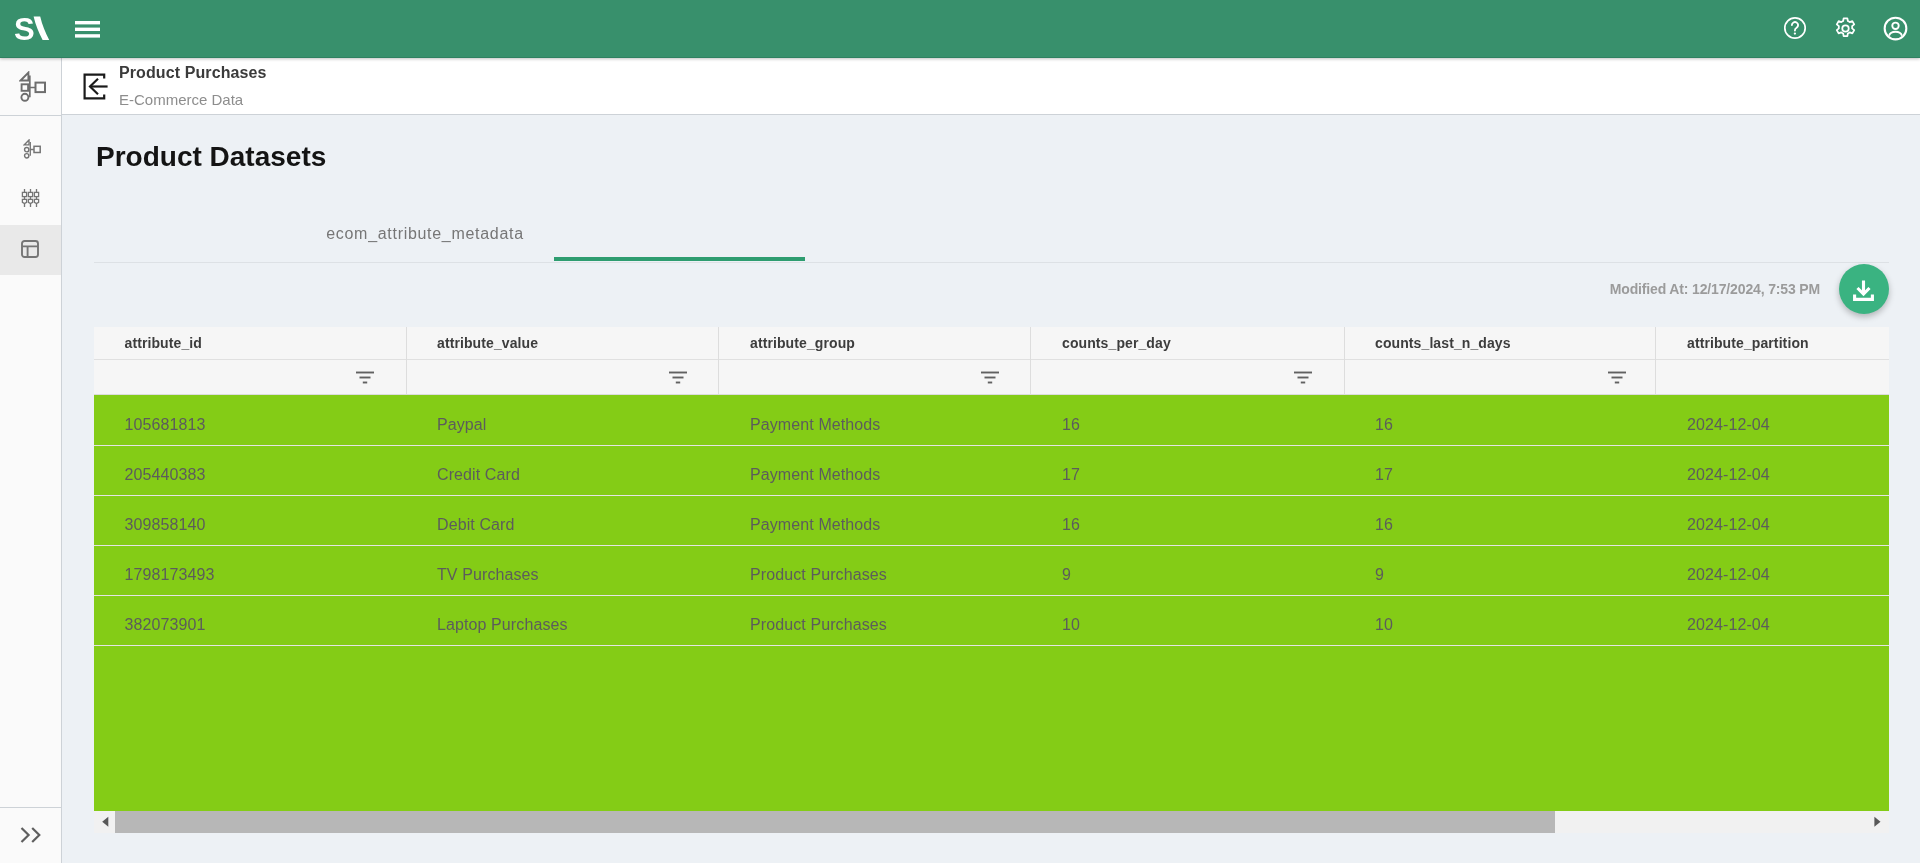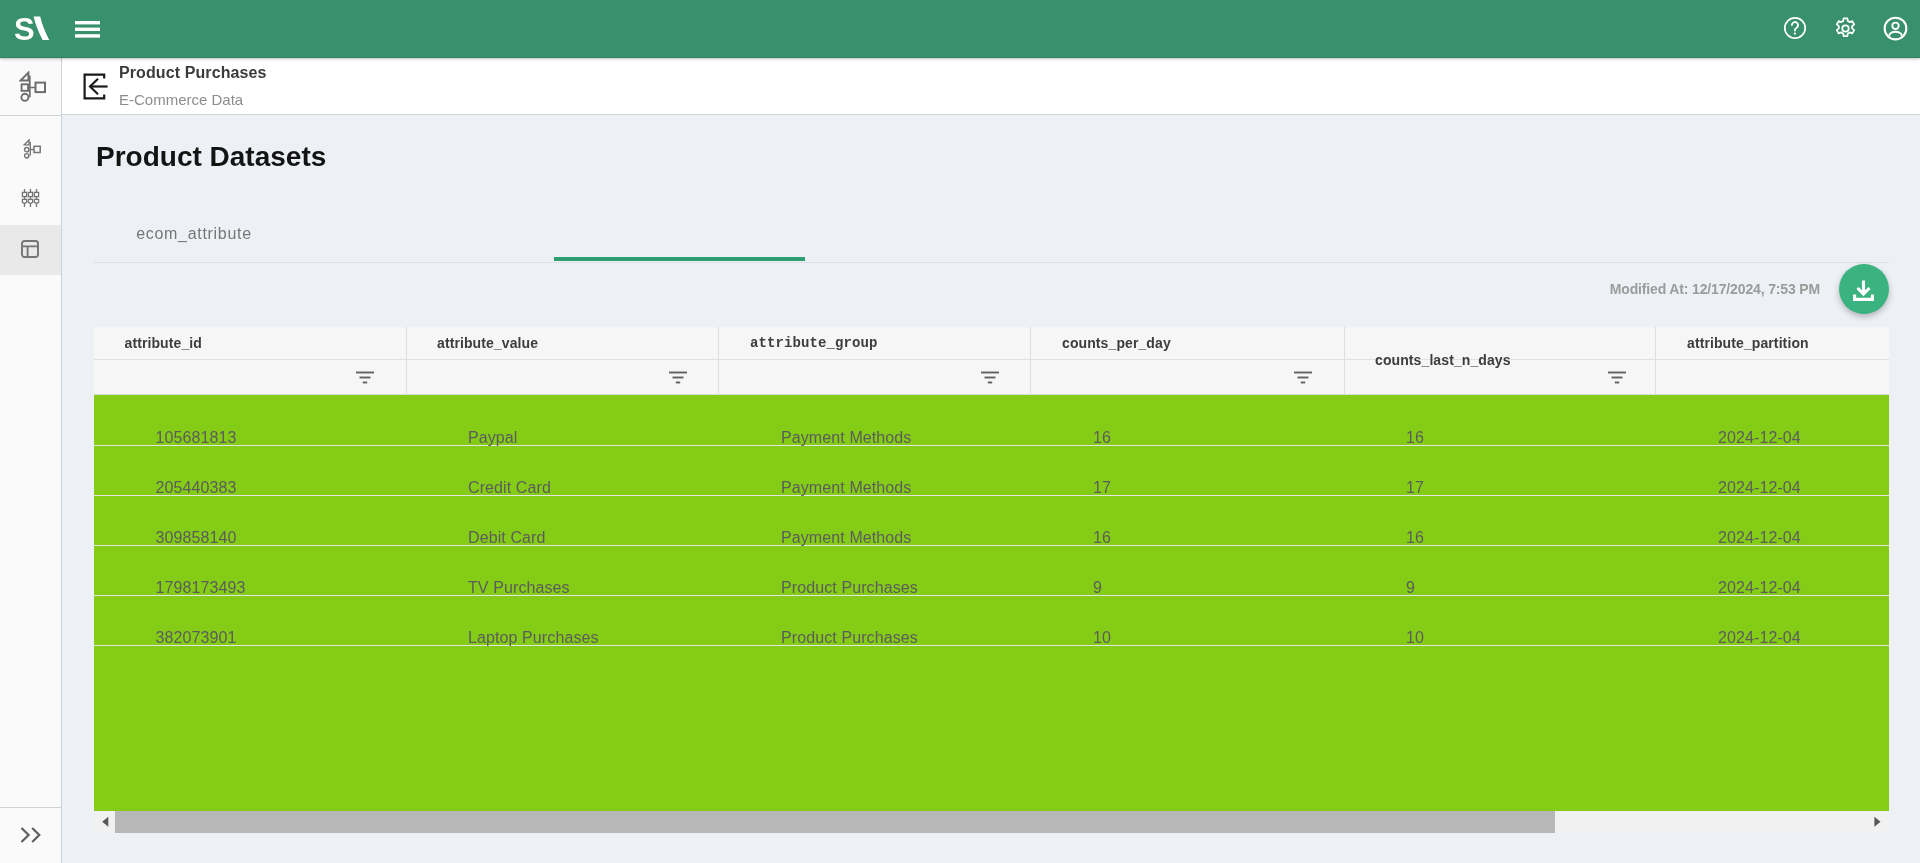--- a/index.html
+++ b/index.html
@@ -39,21 +39,21 @@
   .fab { position:absolute; left:1776.5px; top:149px; width:50px; height:50px; border-radius:50%; background:#3ab381;
          box-shadow:0 3px 6px rgba(0,0,0,0.25); }
 
   
   #tablebox { position:absolute; left:32px; top:212px; width:1795px; height:506px; background:#84cc16; overflow:hidden; }
   .thead { position:absolute; left:0; top:0; width:1795px; height:32px; background:#f6f6f6; }
   .tfilter { position:absolute; left:0; top:32px; width:1795px; height:36px; background:#f6f6f6; border-top:1px solid #e0e0e0; border-bottom:1px solid #dcdcdc; }
   .th { position:absolute; top:0; height:68px; border-right:1px solid #ddd; }
   .thlabel { position:absolute; top:7.5px; font-size:14px; font-weight:bold; color:#3d3d3d; letter-spacing:0.1px; }
   .trow { position:absolute; left:0; width:1795px; height:50px; border-bottom:1px solid #e4e4e4; }
-  .td { position:absolute; top:16px; height:50px; line-height:52px; font-size:16px; color:#5c5c5c; letter-spacing:0.1px; white-space:nowrap;margin-left:31px; }
+  .td { position:absolute; top:3px; height:50px; line-height:52px; font-size:16px; color:#5c5c5c; letter-spacing:0.1px; white-space:nowrap; }
 
   
   .sbar { position:absolute; left:0; top:484px; width:1795px; height:22px; background:#f1f1f1; }
   .sthumb { position:absolute; left:21px; top:0; width:1440px; height:22px; background:#b7b7b7; }
   .sarrow { position:absolute; top:0; width:18px; height:22px; background:#f1f1f1; }
 </style>
 </head>
 <body>
 
 <div id="appbar">
@@ -151,21 +151,21 @@
     </g>
   </svg>
   <div class="title">Product Purchases</div>
   <div class="subtitle">E-Commerce Data</div>
 </div>
 
 <div id="main">
   <h1 class="pagetitle">Product Datasets</h1>
 
   <div class="tabs">
-    <div class="tab" style="left:0px; width:200px;">ecom_attribute</div>
+    <div class="tab" style="left:226px; width:210px;">ecom_attribute_metadata</div>
     <div class="tabind"></div>
   </div>
 
   <div class="modified">Modified At: 12/17/2024, 7:53 PM</div>
   <div class="fab">
     <svg class="abs" style="left:14.5px;top:16px;" width="21" height="21" viewBox="0 0 21 21">
       <g fill="none" stroke="#fff" stroke-width="3.1">
         <path d="M10.5,0.5 V12"></path>
         <path d="M4.5,8 L10.5,14 L16.5,8"></path>
         <path d="M1.6,14.5 V19.4 H19.4 V14.5"></path>
@@ -177,23 +177,23 @@
     <div class="thead"></div>
     <div class="tfilter"></div>
 
     <div class="th" style="left:0; width:312.5px;"></div>
     <div class="th" style="left:312.5px; width:312.5px;"></div>
     <div class="th" style="left:625px; width:312px;"></div>
     <div class="th" style="left:937px; width:314px;"></div>
     <div class="th" style="left:1251px; width:310.5px;"></div>
     <div class="thlabel" style="left:30.5px;">attribute_id</div>
     <div class="thlabel" style="left:343px;">attribute_value</div>
-    <div class="thlabel" style="left:656px;font-family:Liberation Mono, monospace;">attribute_group</div>
+    <div class="thlabel" style="left:656px;">attribute_group</div>
     <div class="thlabel" style="left:968px;">counts_per_day</div>
-    <div class="thlabel" style="left:1281px;margin-top:17px;">counts_last_n_days</div>
+    <div class="thlabel" style="left:1281px;">counts_last_n_days</div>
     <div class="thlabel" style="left:1593px;">attribute_partition</div>
 
     <svg class="abs" style="left:262px;top:43.5px;" width="18" height="14" viewBox="0 0 18 14">
         <g stroke="#616161" stroke-width="1.9">
           <path d="M0,1.5 H18"></path>
           <path d="M3.5,6.5 H14.5"></path>
           <path d="M6.8,11.5 H11.2"></path>
         </g>
       </svg>
     <svg class="abs" style="left:575px;top:43.5px;" width="18" height="14" viewBox="0 0 18 14">

